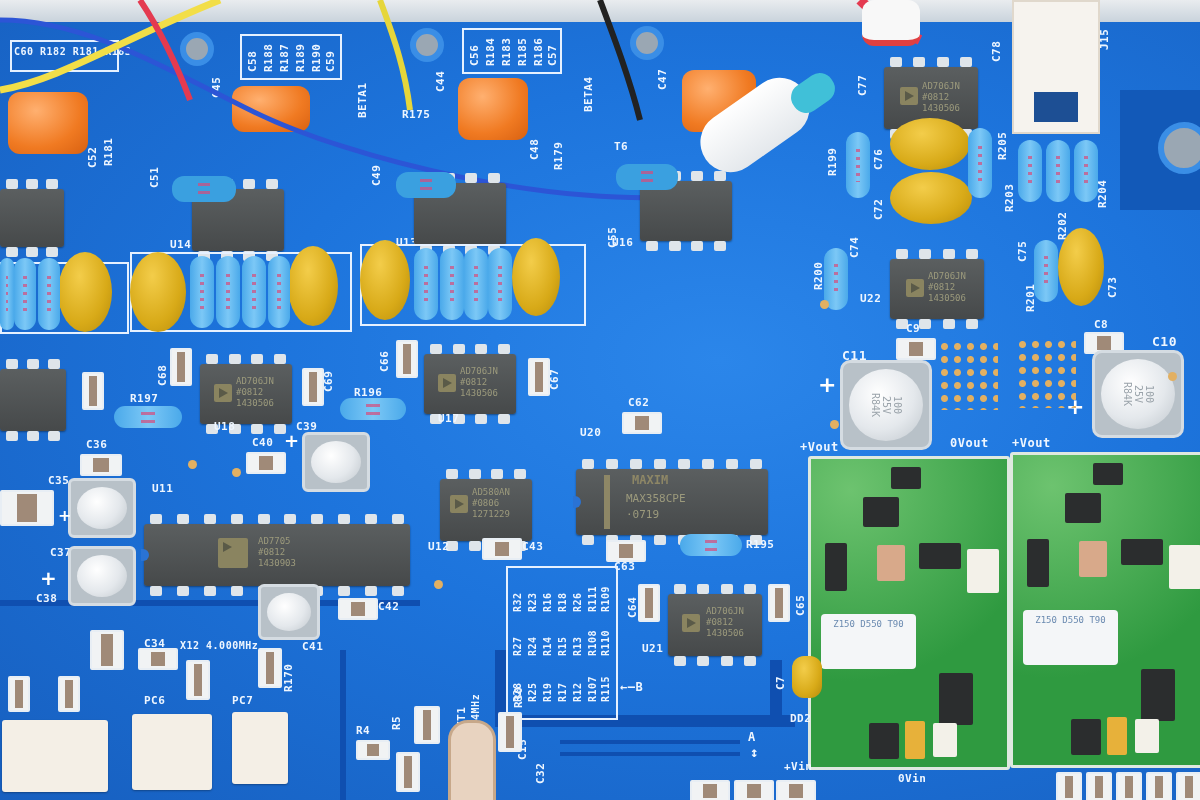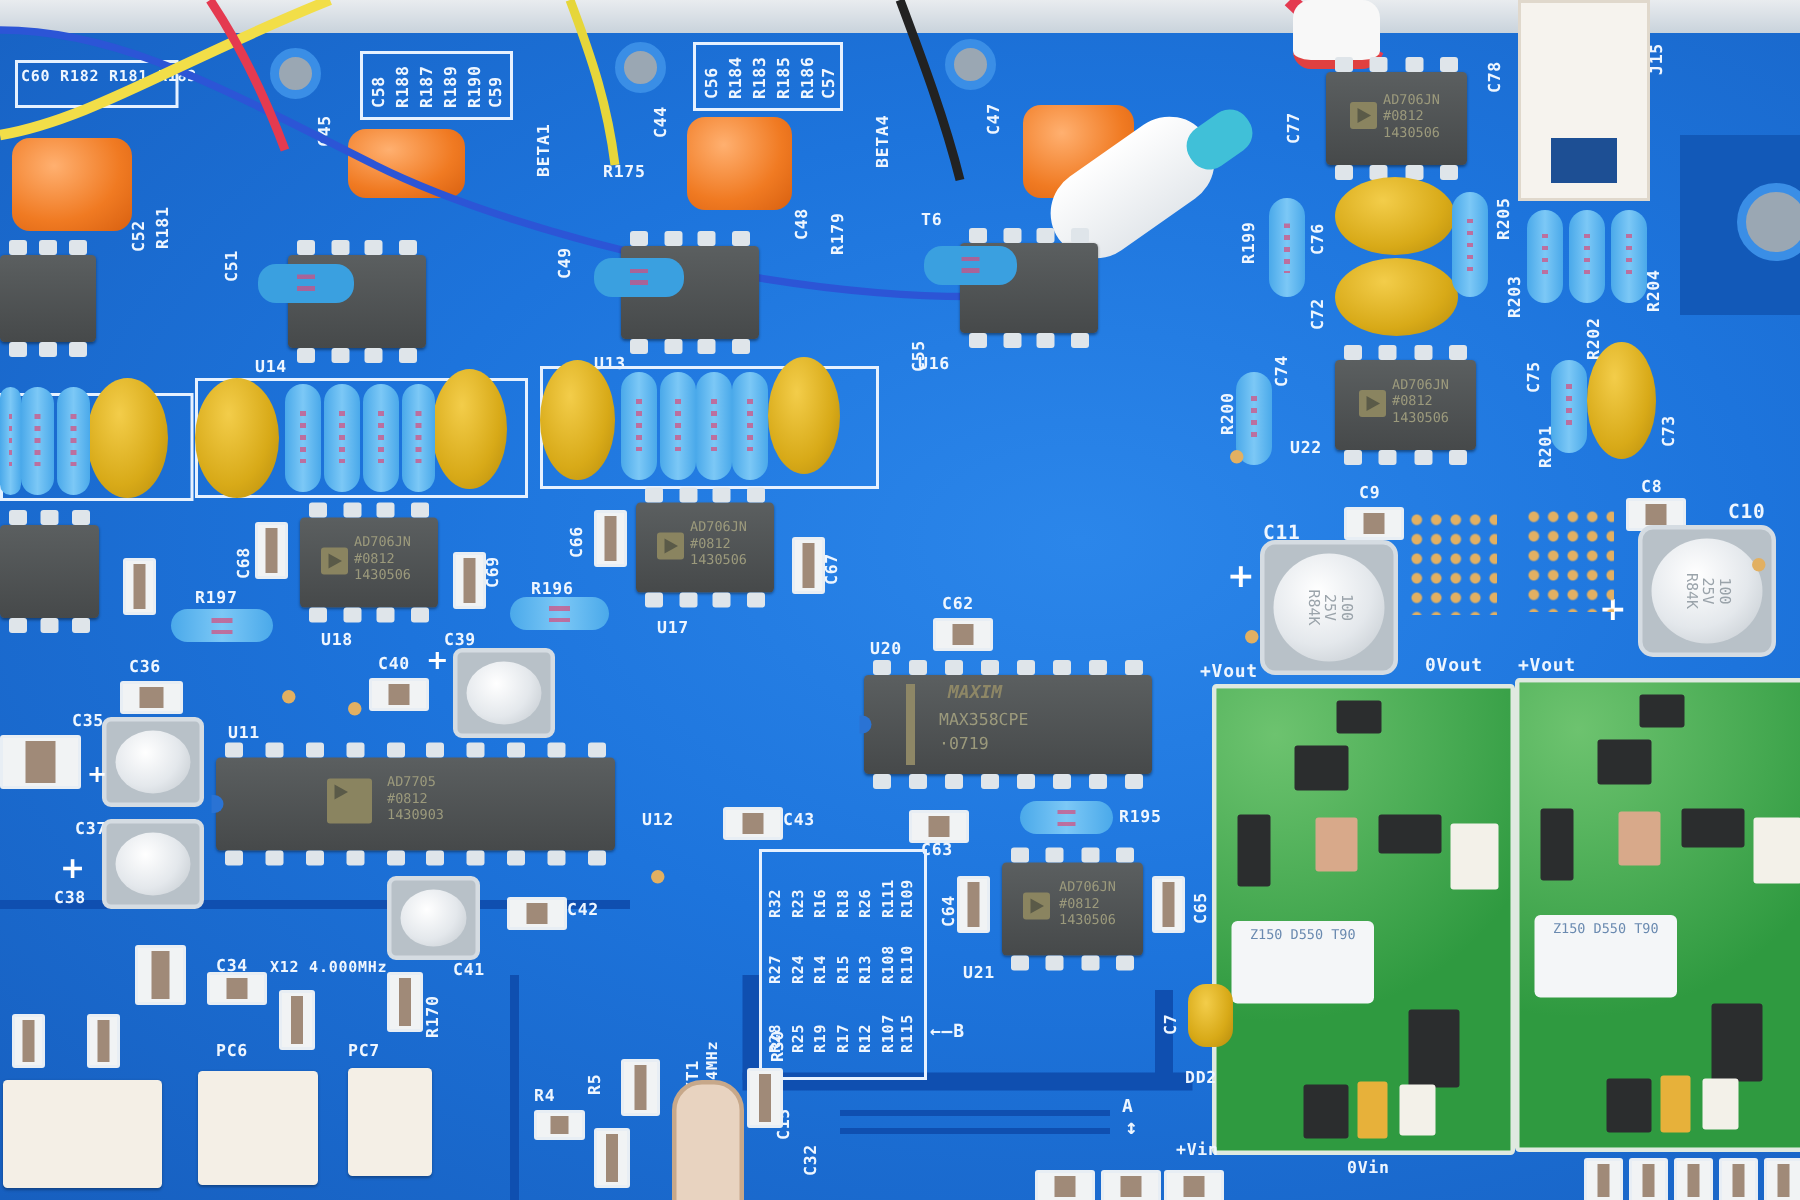--- a/index.html
+++ b/index.html
@@ -4,21 +4,21 @@
 <style>
   html,body{margin:0;padding:0;}
   body{width:1200px;height:800px;overflow:hidden;background:#1a6fd6;font-family:"DejaVu Sans",sans-serif;}
   .board{position:relative;width:1200px;height:800px;background:
     radial-gradient(ellipse at 60% 45%, #2b86ea 0%, #1d74dc 45%, #175fbf 100%);overflow:hidden;}
   .bg-strip{position:absolute;left:0;top:0;width:1200px;height:22px;background:linear-gradient(#e9ecef,#c9d3dc);}
   .silk{position:absolute;color:#eef6ff;font-family:"DejaVu Sans Mono",monospace;font-weight:bold;font-size:11px;letter-spacing:0.5px;white-space:nowrap;}
   .silk.v{transform:rotate(-90deg);transform-origin:left top;}
   .silkbox{position:absolute;border:2px solid #e6f1ff;}
   .trace{position:absolute;background:#0f4fb0;}
-  .ic{position:absolute;background:linear-gradient(#5b5f60,#46494a);border-radius:3px;box-shadow:0 1px 2px rgba(0,0,0,.4);}
+  .ic{position:absolute;background:linear-gradient(#5b5f60,#46494a);border-radius:3px;box-shadow:0 1px 2px rgba(0,0,0,.4);margin-top:19px;}
   .ic .pins-t,.ic .pins-b{position:absolute;left:6px;right:6px;height:10px;display:flex;justify-content:space-between;}
   .ic .pins-t{top:-10px;} .ic .pins-b{bottom:-10px;}
   .pin{width:12px;height:10px;background:#dfe5ea;border-radius:2px;}
   .ic .logo{position:absolute;width:18px;height:18px;background:#8a8460;border-radius:2px;}
   .ic .logo:after{content:"";position:absolute;left:5px;top:4px;border-left:9px solid #5a5a48;border-top:5px solid transparent;border-bottom:5px solid transparent;}
   .ic .mark{position:absolute;color:#9c9a7c;font-family:"DejaVu Sans Mono",monospace;font-size:9px;line-height:11px;white-space:pre;}
   .ic .notch{position:absolute;left:-3px;top:50%;width:8px;height:12px;margin-top:-6px;background:#2a73d4;border-radius:0 6px 6px 0;}
   .smd{position:absolute;background:#f1f3f4;border:2px solid #e8eef4;border-radius:2px;}
   .smd:after{content:"";position:absolute;left:30%;right:30%;top:2px;bottom:2px;background:#a08a78;}
   .cap-orange{position:absolute;background:radial-gradient(ellipse at 35% 30%,#ffb070,#f07a22 60%,#d86010);border-radius:12px;}
@@ -438,20 +438,38 @@
   </div>
 
   <div class="silk" style="left:252px;top:436px">C40</div>
   <div class="smd" style="left:246px;top:452px;width:36px;height:18px"></div>
   <div class="silk" style="left:296px;top:420px">C39</div>
   <div class="ecap" style="left:302px;top:432px;width:62px;height:54px;border-radius:6px">
       <div class="can"></div>
     </div>
   <div class="plus" style="left:284px;top:430px;font-size:18px">+</div>
 
+  <div class="ic" style="left:440px;top:460px;width:92px;height:62px">
+    <div class="pins-t">
+        <div class="pin"></div>
+        <div class="pin"></div>
+        <div class="pin"></div>
+        <div class="pin"></div>
+      </div>
+      <div class="pins-b">
+        <div class="pin"></div>
+        <div class="pin"></div>
+        <div class="pin"></div>
+        <div class="pin"></div>
+      </div>
+    <div class="logo" style="left:10px;top:16px"></div>
+    <div class="mark" style="left:32px;top:8px"><span>AD580AN</span>
+<span>#0806</span>
+<span>1271229</span></div>
+  </div>
   <div class="silk" style="left:428px;top:540px">U12</div>
   <div class="silk" style="left:522px;top:540px">C43</div>
   <div class="smd" style="left:482px;top:538px;width:36px;height:18px"></div>
 
   <div class="silk" style="left:580px;top:426px">U20</div>
   <div class="silk" style="left:628px;top:396px">C62</div>
   <div class="smd" style="left:622px;top:412px;width:36px;height:18px"></div>
   <div class="ic" style="left:576px;top:450px;width:192px;height:66px">
     <div class="notch"></div>
     <div class="pins-t">
@@ -468,21 +486,21 @@
         <div class="pin"></div>
         <div class="pin"></div>
         <div class="pin"></div>
         <div class="pin"></div>
         <div class="pin"></div>
         <div class="pin"></div>
         <div class="pin"></div>
         <div class="pin"></div>
       </div>
     <div style="position:absolute;left:28px;top:6px;width:6px;height:54px;background:#8e8766"></div>
-    <div class="mark" style="left:56px;top:6px;font-size:12px;font-weight:bold;color:#8e8766;font-style:italic">MAXIM</div>
+    <div class="mark" style="left:56px;top:6px;font-size:12px;font-weight:bold;color:#8e8766;">MAXIM</div>
     <div class="mark" style="left:50px;top:24px;font-size:11px">MAX358CPE</div>
     <div class="mark" style="left:50px;top:40px;font-size:11px">·0719</div>
   </div>
 
   <div class="silk" style="left:746px;top:538px">R195</div>
   <div class="res-blue" style="left:680px;top:534px;width:62px;height:22px"></div>
   <div class="smd" style="left:606px;top:540px;width:36px;height:18px"></div>
   <div class="silk" style="left:614px;top:560px">C63</div>
 
   <div class="ic" style="left:668px;top:575px;width:94px;height:62px">

